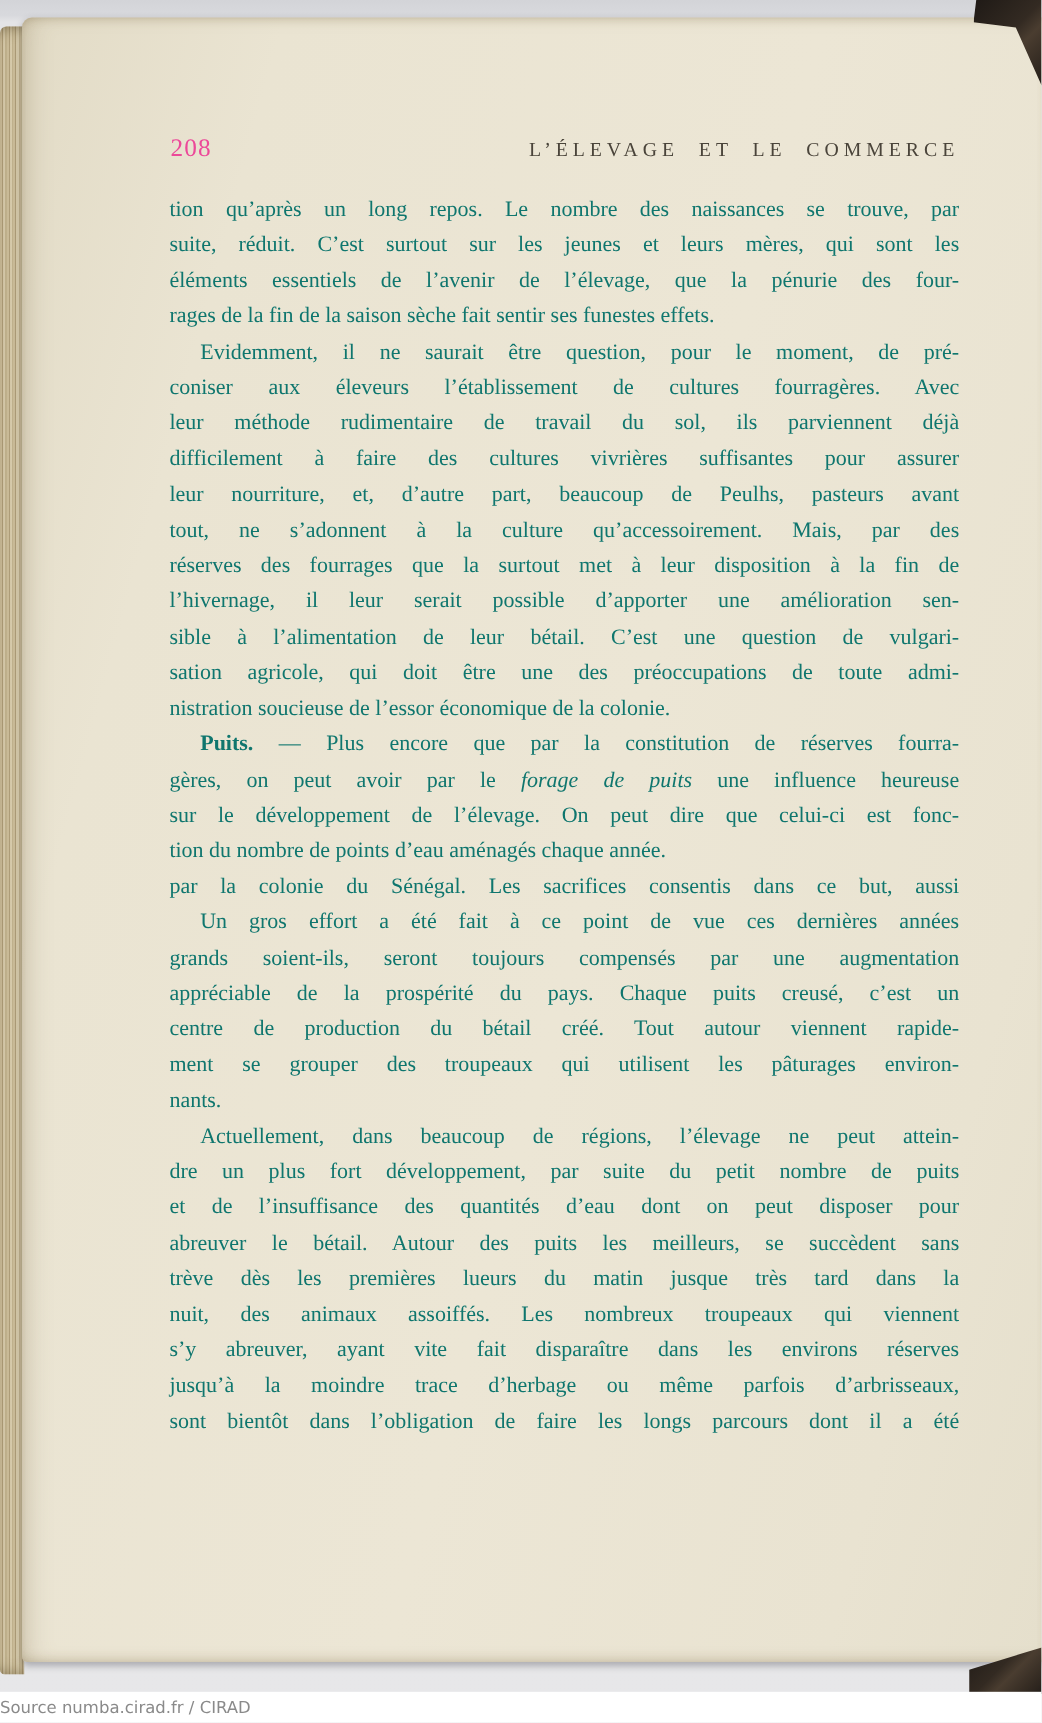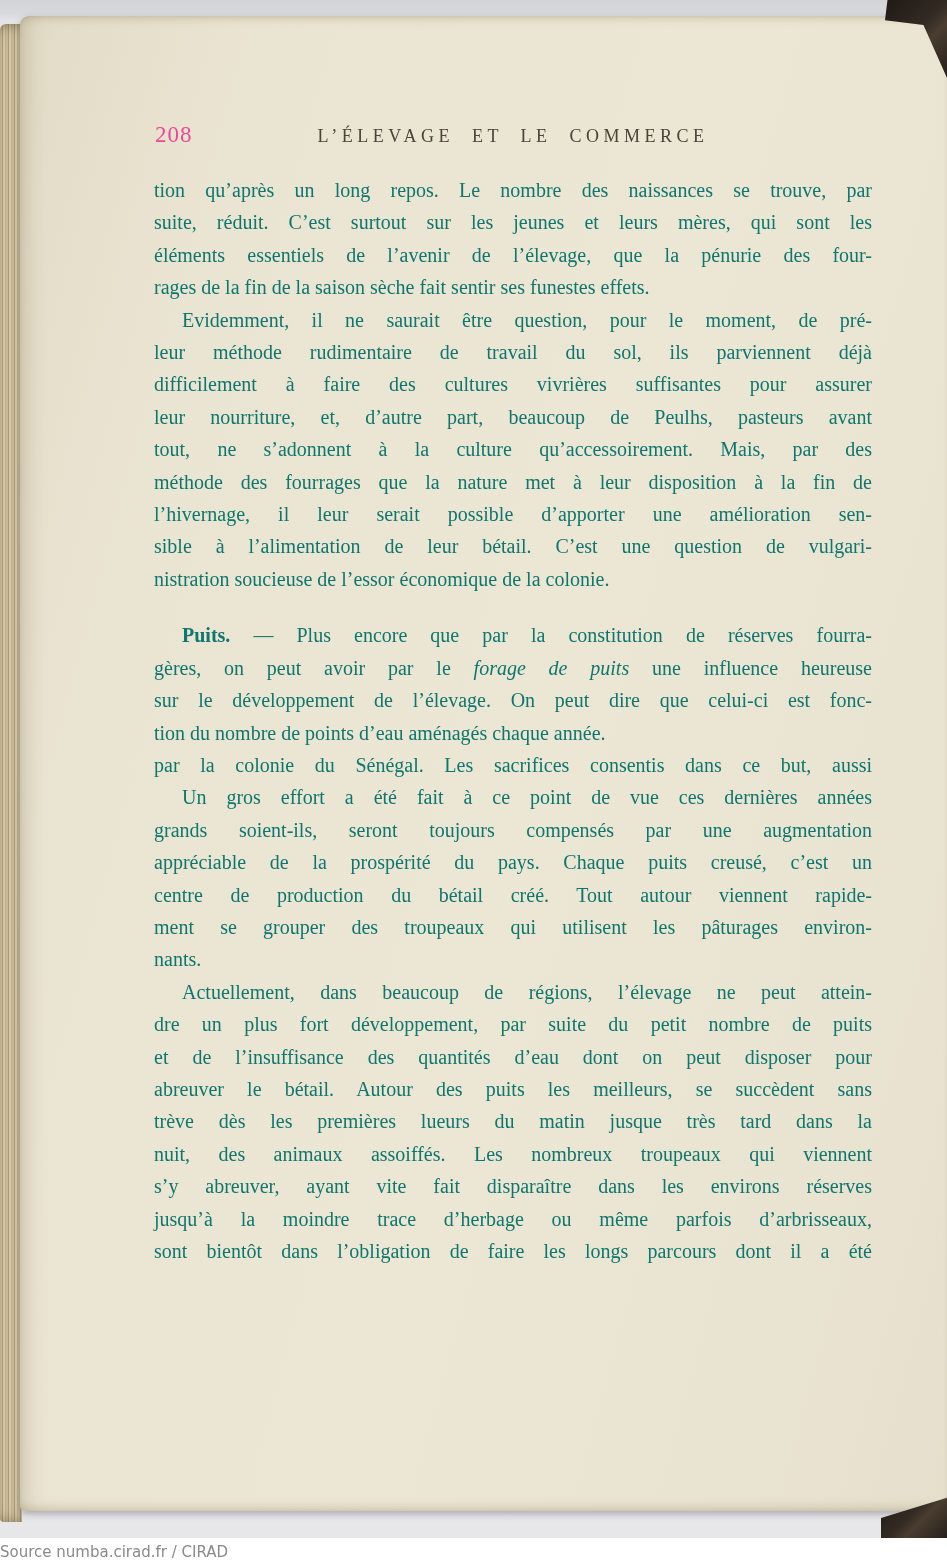--- a/index.html
+++ b/index.html
@@ -41,30 +41,30 @@
     text-align:left;line-height:28px;padding-right:9px;box-sizing:border-box;
   }
   
   .page-header{
     position:absolute;left:154px;top:122px;width:718px;height:32px;z-index:5;color:#433d33;
   }
   .page-num{
     position:absolute;left:1px;top:0;font-size:23px;letter-spacing:1px;color:#ec4899;
   }
   .running-title{
-    position:absolute;left:0;right:0;top:4px;text-align:center;
+    position:absolute;left:0;right:0;top:4px;text-align:right;
     font-size:18px;letter-spacing:4.5px;word-spacing:9px;color:#4a443a;
   }
   
   .page-body{
     position:absolute;left:154px;top:174px;width:718px;z-index:5;
     font-size:20px;line-height:32.4px;color:#0f766e;
   }
   .para{margin:0;}
-  .para.section{margin-top:24px;}
+  .para.section{}
   .line{text-align:justify;text-align-last:justify;}
   .line.endline{text-align-last:left;}
   .line.indent{text-indent:28px;}
   .b{font-weight:bold;}
   .i{font-style:italic;}
 </style>
 </head>
 <body>
 
 <div class="fore-edge"></div>
@@ -81,27 +81,29 @@
 
 <div class="page-body">
     <div class="para">
       <div class="line"><span>tion qu’après un long repos. Le nombre des naissances se trouve, par</span></div>
       <div class="line"><span>suite, réduit. C’est surtout sur les jeunes et leurs mères, qui sont les</span></div>
       <div class="line"><span>éléments essentiels de l’avenir de l’élevage, que la pénurie des four-</span></div>
       <div class="line endline"><span>rages de la fin de la saison sèche fait sentir ses funestes effets.</span></div>
     </div>
     <div class="para">
       <div class="line indent"><span>Evidemment, il ne saurait être question, pour le moment, de pré-</span></div>
+      <div class="line"><span>coniser aux éleveurs l’établissement de cultures fourragères. Avec</span></div>
       <div class="line"><span>leur méthode rudimentaire de travail du sol, ils parviennent déjà</span></div>
       <div class="line"><span>difficilement à faire des cultures vivrières suffisantes pour assurer</span></div>
       <div class="line"><span>leur nourriture, et, d’autre part, beaucoup de Peulhs, pasteurs avant</span></div>
       <div class="line"><span>tout, ne s’adonnent à la culture qu’accessoirement. Mais, par des</span></div>
-      <div class="line"><span>méthode des fourrages que la nature met à leur disposition à la fin de</span></div>
+      <div class="line"><span>réserves des fourrages que la surtout met à leur disposition à la fin de</span></div>
       <div class="line"><span>l’hivernage, il leur serait possible d’apporter une amélioration sen-</span></div>
       <div class="line"><span>sible à l’alimentation de leur bétail. C’est une question de vulgari-</span></div>
+      <div class="line"><span>sation agricole, qui doit être une des préoccupations de toute admi-</span></div>
       <div class="line endline"><span>nistration soucieuse de l’essor économique de la colonie.</span></div>
     </div>
     <div class="para section">
       <div class="line indent"><span class="b">Puits.</span><span> — Plus encore que par la constitution de réserves fourra-</span></div>
       <div class="line"><span>gères, on peut avoir par le </span><span class="i">forage de puits</span><span> une influence heureuse</span></div>
       <div class="line"><span>sur le développement de l’élevage. On peut dire que celui-ci est fonc-</span></div>
       <div class="line endline"><span>tion du nombre de points d’eau aménagés chaque année.</span></div>
     </div>
     <div class="para">
       <div class="line"><span>par la colonie du Sénégal. Les sacrifices consentis dans ce but, aussi</span></div>

